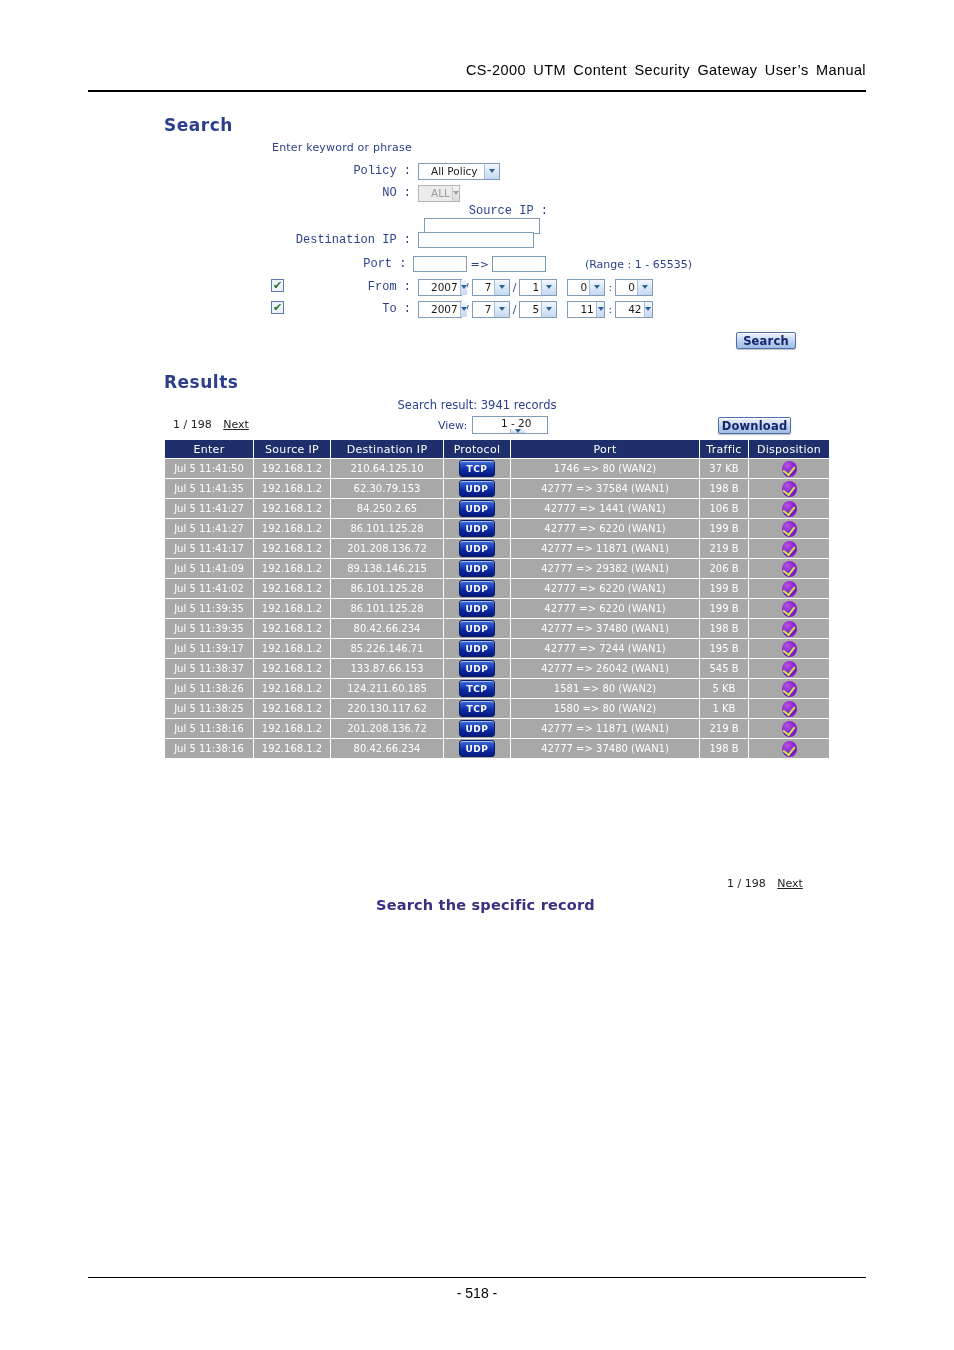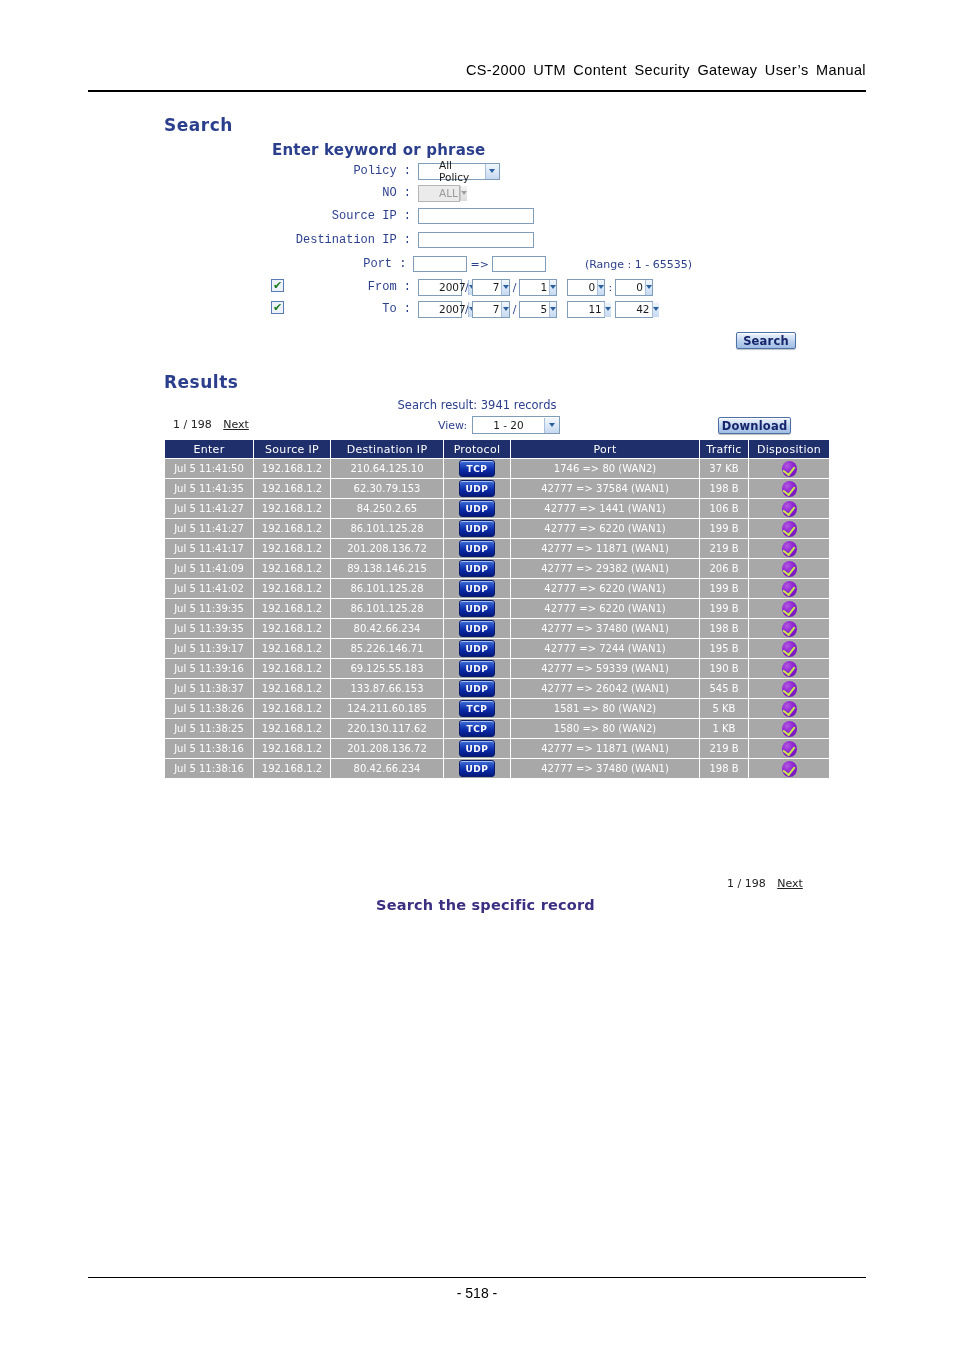--- a/index.html
+++ b/index.html
@@ -66,25 +66,24 @@
     letter-spacing: 0.5px;
   }
   #search-title { left: 164px; top: 115px; }
   #results-title { left: 164px; top: 372px; }
 
   
   .kw-label {
     position: absolute;
     left: 272px;
     top: 141px;
-    font-size: 15px;
+    font-size: 11px;
     color: #2b3f8c;
     font-family: "DejaVu Sans", sans-serif;
     letter-spacing: 0.2px;
-    font-weight: bold;
   }
 
   .form-grid {
     position: absolute;
     left: 272px;
     top: 160px;
     width: 420px;
   }
   .frow {
     display: flex;
@@ -129,21 +128,21 @@
     display: inline-flex;
     align-items: center;
     justify-content: space-between;
     height: 17px;
     border: 1px solid #7f9db9;
     background: #ffffff;
     box-sizing: border-box;
     font-size: 10.5px;
     color: #1a1a1a;
     font-family: "DejaVu Sans", sans-serif;
-    padding-left: 20px;
+    padding-left: 12px;
     position: relative;
     vertical-align: middle;
   }
   .sel .arrow {
     width: 15px;
     height: 15px;
     margin: 0 0 0 2px;
     background: linear-gradient(#f2f7fd, #c6d9f1);
     border-left: 1px solid #a9c0dd;
     display: flex;
@@ -272,21 +271,21 @@
     top: 416px;
     display: flex;
     align-items: center;
   }
   .view-label {
     font-size: 11px;
     color: #2b3f8c;
     font-family: "DejaVu Sans", sans-serif;
     margin-right: 5px;
   }
-  .sel-view { width: 88px; height: 18px; }
+  .sel-view { width: 76px; height: 18px; flex-direction: column; }
 
   
   .rtable {
     position: absolute;
     left: 164px;
     top: 439px;
     width: 626px;
     border-collapse: separate;
     border-spacing: 1px;
     background: #ffffff;
@@ -400,21 +399,21 @@
     <div class="fcheck-cell"></div>
     <div class="flabel">NO :</div>
     <div class="fctl">
       <span class="sel sel-no disabled">
         <span>ALL</span>
         <span class="arrow"></span>
       </span>
     </div>
   </div>
 
-  <div class="frow" style="height:24px;">
+  <div class="frow" style="height:24px;flex-direction:column;">
     <div class="fcheck-cell"></div>
     <div class="flabel">Source IP :</div>
     <div class="fctl">
       <input class="txt txt-ip" type="text" value="" style="">
     </div>
   </div>
 
   <div class="frow" style="height:24px;">
     <div class="fcheck-cell"></div>
     <div class="flabel">Destination IP :</div>
@@ -628,29 +627,20 @@
       <tr>
         <td>Jul 5 11:39:17</td>
         <td>192.168.1.2</td>
         <td>85.226.146.71</td>
         <td><span class="proto">UDP</span></td>
         <td>42777 =&gt; 7244 (WAN1)</td>
         <td>195 B</td>
         <td><span class="disp-icon"></span></td>
       </tr>
       <tr>
-        <td>Jul 5 11:39:16</td>
-        <td>192.168.1.2</td>
-        <td>69.125.55.183</td>
-        <td><span class="proto">UDP</span></td>
-        <td>42777 =&gt; 59339 (WAN1)</td>
-        <td>190 B</td>
-        <td><span class="disp-icon"></span></td>
-      </tr>
-      <tr>
         <td>Jul 5 11:38:37</td>
         <td>192.168.1.2</td>
         <td>133.87.66.153</td>
         <td><span class="proto">UDP</span></td>
         <td>42777 =&gt; 26042 (WAN1)</td>
         <td>545 B</td>
         <td><span class="disp-icon"></span></td>
       </tr>
       <tr>
         <td>Jul 5 11:38:26</td>

